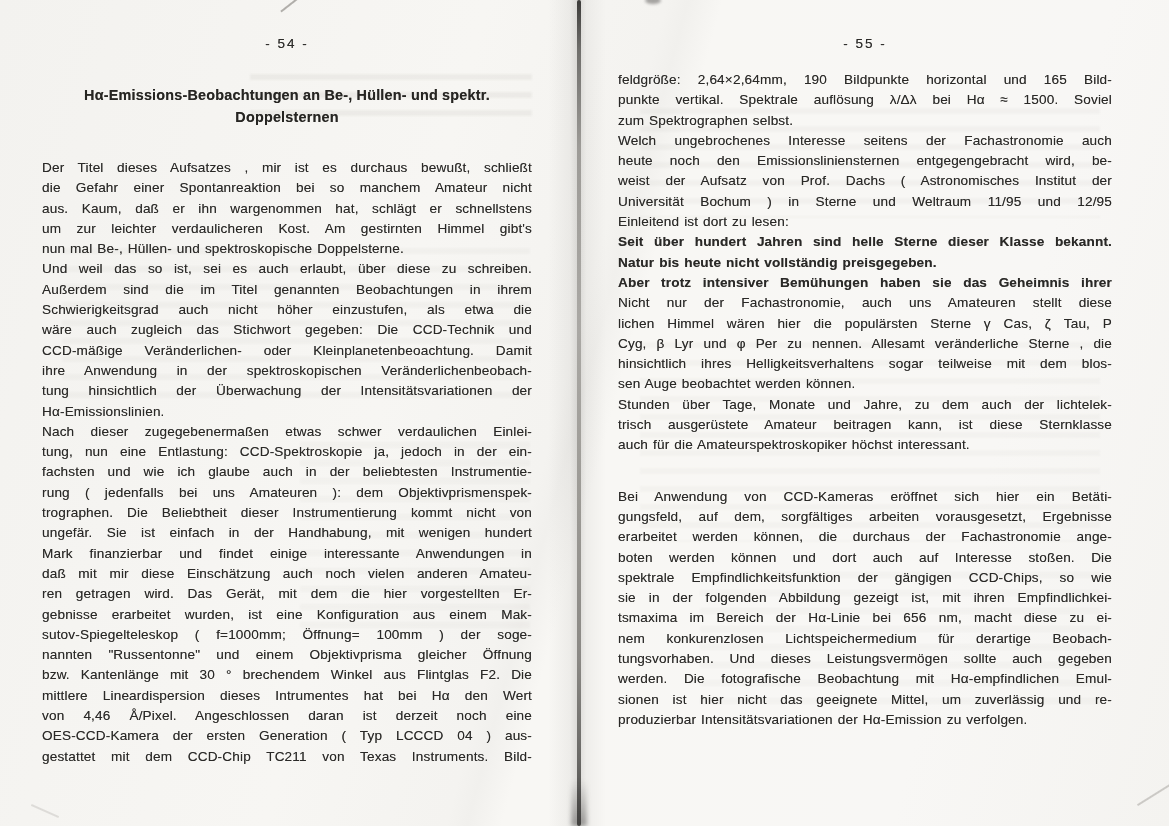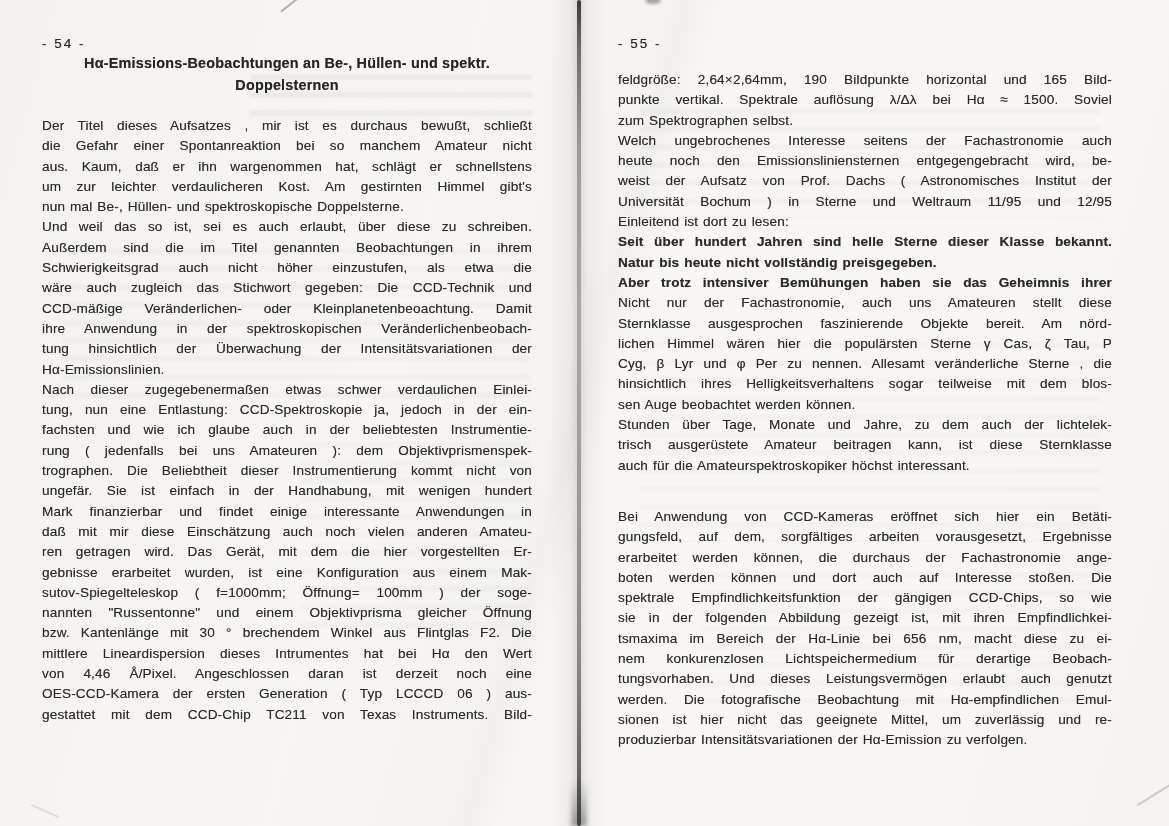--- a/index.html
+++ b/index.html
@@ -32,30 +32,30 @@
   .gutter-foot {
     position: absolute; left: 571px; bottom: 0; width: 16px; height: 46px;
     background: linear-gradient(to bottom, rgba(60,59,57,0), rgba(60,59,57,0.45));
     filter: blur(2px);
   }
   
   .page-col { position: absolute; top: 36px; color: #272624; }
   .page-col.left  { left: 42px;  width: 490px; }
   .page-col.right { left: 618px; width: 494px; }
   .pagenum {
-    text-align: left; font-size: 13.5px; letter-spacing: 2px;
+    text-align: center; font-size: 13.5px; letter-spacing: 2px;
     height: 16px; color: #2c2b29;
     text-shadow: 0 0 0.5px rgba(44,43,41,0.6);
   }
   .heading {
-    margin-top: 0; text-align: center; font-weight: 700;
+    margin-top: 32px; text-align: center; font-weight: 700;
     font-size: 14.4px; line-height: 22px; letter-spacing: 0.2px;
     color: #262522; text-shadow: 0 0 0.5px rgba(38,37,34,0.55);
   }
-  .body-text { margin-top: 20px; font-size: 13.6px; letter-spacing: 0.15px; }
+  .body-text { margin-top: 30px; font-size: 13.6px; letter-spacing: 0.15px; }
   .page-col.right .body-text { margin-top: 18px; }
   .para { margin: 0; }
   .para.gap { margin-top: 31px; }
   .para.bold .line { font-weight: 700; }
   .line {
     line-height: 20.3px; height: 20.3px; overflow: hidden;
     text-align: justify; text-align-last: justify;
     color: #2a2927; text-shadow: 0 0 0.6px rgba(42,41,39,0.5);
     word-spacing: 1px;
   }
@@ -121,21 +121,21 @@
           <div class="line">ungefär. Sie ist einfach in der Handhabung, mit wenigen hundert</div>
           <div class="line">Mark finanzierbar und findet einige interessante Anwendungen in</div>
           <div class="line">daß mit mir diese Einschätzung auch noch vielen anderen Amateu-</div>
           <div class="line">ren getragen wird. Das Gerät, mit dem die hier vorgestellten Er-</div>
           <div class="line">gebnisse erarbeitet wurden, ist eine Konfiguration aus einem Mak-</div>
           <div class="line">sutov-Spiegelteleskop ( f=1000mm; Öffnung= 100mm ) der soge-</div>
           <div class="line">nannten "Russentonne" und einem Objektivprisma gleicher Öffnung</div>
           <div class="line">bzw. Kantenlänge mit 30 ° brechendem Winkel aus Flintglas F2. Die</div>
           <div class="line">mittlere Lineardispersion dieses Intrumentes hat bei Hα den Wert</div>
           <div class="line">von 4,46 Å/Pixel. Angeschlossen daran ist derzeit noch eine</div>
-          <div class="line">OES-CCD-Kamera der ersten Generation ( Typ LCCCD 06 ) aus-</div>
+          <div class="line">OES-CCD-Kamera der ersten Generation ( Typ LCCCD 04 ) aus-</div>
           <div class="line">gestattet mit dem CCD-Chip TC211 von Texas Instruments. Bild-</div>
         </div>
       </div>
   </div>
 
   <div class="gutter-shade"></div>
   <div class="gutter-line"></div>
   <div class="gutter-foot"></div>
 
   <div class="page-col right">
@@ -153,41 +153,40 @@
           <div class="line">Universität Bochum ) in Sterne und Weltraum 11/95 und 12/95</div>
           <div class="line last">Einleitend ist dort zu lesen:</div>
         </div>
         <div class="para bold">
           <div class="line">Seit über hundert Jahren sind helle Sterne dieser Klasse bekannt.</div>
           <div class="line last">Natur bis heute nicht vollständig preisgegeben.</div>
           <div class="line">Aber trotz intensiver Bemühungen haben sie das Geheimnis ihrer</div>
         </div>
         <div class="para">
           <div class="line">Nicht nur der Fachastronomie, auch uns Amateuren stellt diese</div>
-          <div class="line">Sternklasse ausgesprochen faszinierende Objekte bereit. Am nörd-</div>
           <div class="line">lichen Himmel wären hier die populärsten Sterne γ Cas, ζ Tau, P</div>
           <div class="line">Cyg, β Lyr und φ Per zu nennen. Allesamt veränderliche Sterne , die</div>
           <div class="line">hinsichtlich ihres Helligkeitsverhaltens sogar teilweise mit dem blos-</div>
           <div class="line last">sen Auge beobachtet werden können.</div>
         </div>
         <div class="para">
           <div class="line">Stunden über Tage, Monate und Jahre, zu dem auch der lichtelek-</div>
           <div class="line">trisch ausgerüstete Amateur beitragen kann, ist diese Sternklasse</div>
           <div class="line last">auch für die Amateurspektroskopiker höchst interessant.</div>
         </div>
         <div class="para gap">
           <div class="line">Bei Anwendung von CCD-Kameras eröffnet sich hier ein Betäti-</div>
           <div class="line">gungsfeld, auf dem, sorgfältiges arbeiten vorausgesetzt, Ergebnisse</div>
           <div class="line">erarbeitet werden können, die durchaus der Fachastronomie ange-</div>
           <div class="line">boten werden können und dort auch auf Interesse stoßen. Die</div>
           <div class="line">spektrale Empfindlichkeitsfunktion der gängigen CCD-Chips, so wie</div>
           <div class="line">sie in der folgenden Abbildung gezeigt ist, mit ihren Empfindlichkei-</div>
           <div class="line">tsmaxima im Bereich der Hα-Linie bei 656 nm, macht diese zu ei-</div>
           <div class="line">nem konkurenzlosen Lichtspeichermedium für derartige Beobach-</div>
-          <div class="line">tungsvorhaben. Und dieses Leistungsvermögen erlaubt auch genutzt</div>
+          <div class="line">tungsvorhaben. Und dieses Leistungsvermögen sollte auch gegeben</div>
           <div class="line">werden. Die fotografische Beobachtung mit Hα-empfindlichen Emul-</div>
           <div class="line">sionen ist hier nicht das geeignete Mittel, um zuverlässig und re-</div>
           <div class="line last">produzierbar Intensitätsvariationen der Hα-Emission zu verfolgen.</div>
         </div>
       </div>
   </div>
 
   <div class="crease" style="left:278px; top:2px;  width:28px; height:2px; transform:rotate(-38deg);"></div>
   <div class="smudge" style="left:645px; top:-3px; width:16px; height:7px;"></div>
   <div class="crease" style="left:1134px; top:792px; width:46px; height:2px; transform:rotate(-32deg); opacity:.6;"></div>

